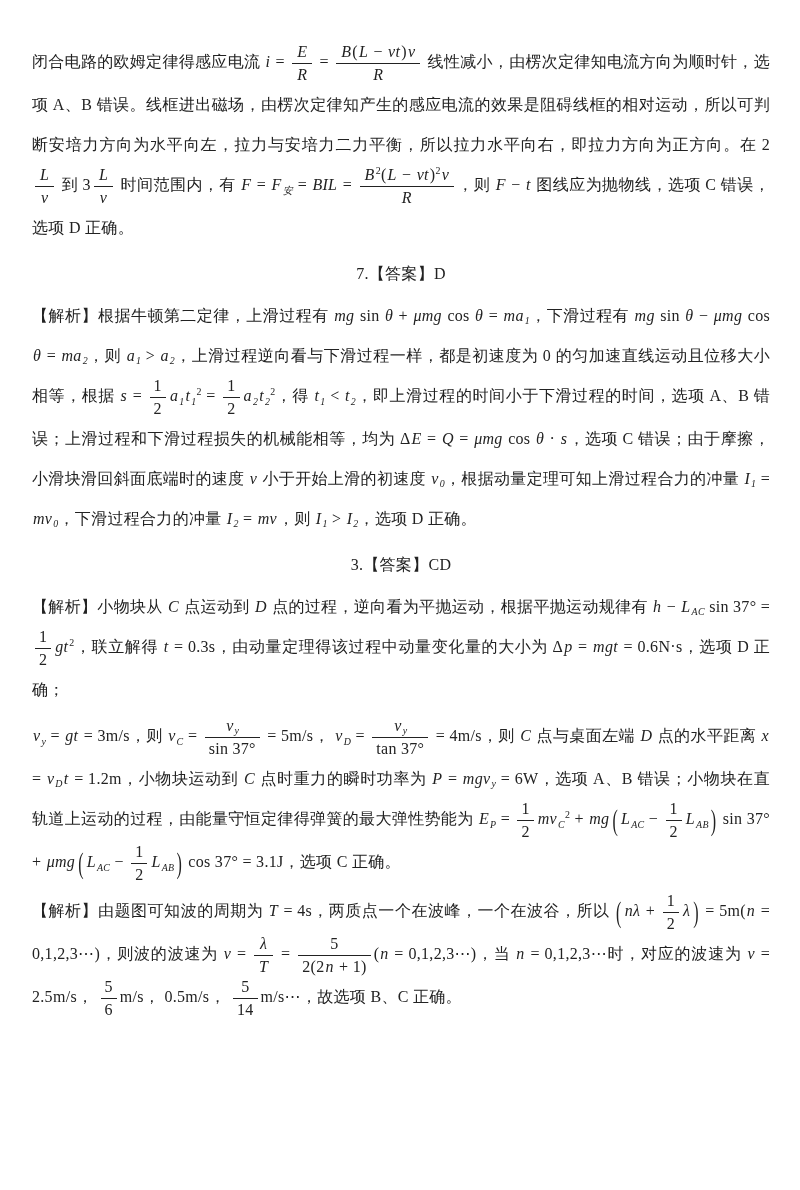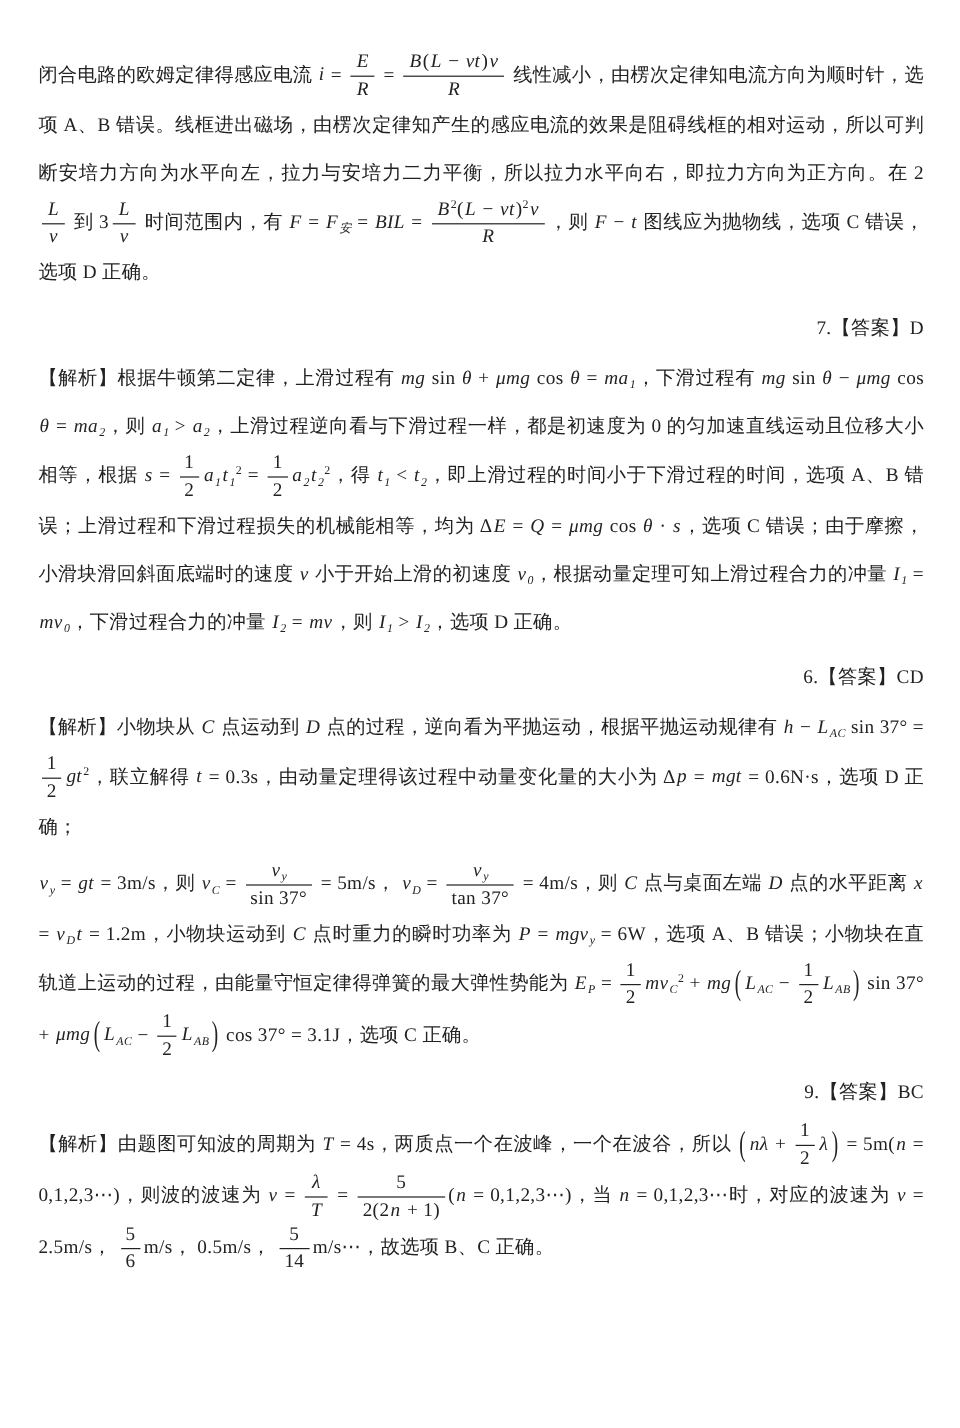--- a/index.html
+++ b/index.html
@@ -18,21 +18,21 @@
     background: #ffffff;
   }
   .para {
     font-size: 16px;
     line-height: 2.5;
     text-align: justify;
     margin: 0 0 6px 0;
     letter-spacing: 0.3px;
   }
   .answer {
-    text-align: right;
+    text-align: center;
     margin: 2px 0 2px 0;
   }
   .vr { font-style: italic; padding: 0 1px; }
   .tx { }
   sub.sb {
     font-size: 62%;
     font-style: italic;
     line-height: 0;
     vertical-align: -0.35em;
   }
@@ -67,19 +67,18 @@
   }
 </style>
 </head>
 <body style="color: rgb(34, 34, 34); background: rgb(255, 255, 255);">
 
 <div class="page">
   <div id="doc">
       <p class="para"><span class="tx">闭合电路的欧姆定律得感应电流 </span><span class="vr">i</span><span class="tx"> = </span><span class="frac"><span class="fn"><span class="vr">E</span></span><span class="fd"><span class="vr">R</span></span></span><span class="tx"> = </span><span class="frac"><span class="fn"><span class="vr">B</span><span class="tx">(</span><span class="vr">L</span><span class="tx"> − </span><span class="vr">vt</span><span class="tx">)</span><span class="vr">v</span></span><span class="fd"><span class="vr">R</span></span></span><span class="tx"> 线性减小，由楞次定律知电流方向为顺时针，选项 A、B 错误。线框进出磁场，由楞次定律知产生的感应电流的效果是阻碍线框的相对运动，所以可判断安培力方向为水平向左，拉力与安培力二力平衡，所以拉力水平向右，即拉力方向为正方向。在 2</span><span class="frac"><span class="fn"><span class="vr">L</span></span><span class="fd"><span class="vr">v</span></span></span><span class="tx"> 到 3</span><span class="frac"><span class="fn"><span class="vr">L</span></span><span class="fd"><span class="vr">v</span></span></span><span class="tx"> 时间范围内，有 </span><span class="vr">F</span><span class="tx"> = </span><span class="vr">F</span><sub class="sb">安</sub><span class="tx"> = </span><span class="vr">BIL</span><span class="tx"> = </span><span class="frac"><span class="fn"><span class="vr">B</span><sup class="sp">2</sup><span class="tx">(</span><span class="vr">L</span><span class="tx"> − </span><span class="vr">vt</span><span class="tx">)</span><sup class="sp">2</sup><span class="vr">v</span></span><span class="fd"><span class="vr">R</span></span></span><span class="tx">，则 </span><span class="vr">F</span><span class="tx"> − </span><span class="vr">t</span><span class="tx"> 图线应为抛物线，选项 C 错误，选项 D 正确。</span></p>
       <p class="para answer"><span class="tx">7.【答案】D</span></p>
       <p class="para"><span class="tx">【解析】根据牛顿第二定律，上滑过程有 </span><span class="vr">mg</span><span class="tx"> sin </span><span class="vr">θ</span><span class="tx"> + </span><span class="vr">μmg</span><span class="tx"> cos </span><span class="vr">θ</span><span class="tx"> = </span><span class="vr">ma</span><sub class="sb">1</sub><span class="tx">，下滑过程有 </span><span class="vr">mg</span><span class="tx"> sin </span><span class="vr">θ</span><span class="tx"> − </span><span class="vr">μmg</span><span class="tx"> cos </span><span class="vr">θ</span><span class="tx"> = </span><span class="vr">ma</span><sub class="sb">2</sub><span class="tx">，则 </span><span class="vr">a</span><sub class="sb">1</sub><span class="tx"> &gt; </span><span class="vr">a</span><sub class="sb">2</sub><span class="tx">，上滑过程逆向看与下滑过程一样，都是初速度为 0 的匀加速直线运动且位移大小相等，根据 </span><span class="vr">s</span><span class="tx"> = </span><span class="frac"><span class="fn"><span class="tx">1</span></span><span class="fd"><span class="tx">2</span></span></span><span class="vr">a</span><sub class="sb">1</sub><span class="vr">t</span><sub class="sb">1</sub><sup class="sp">2</sup><span class="tx"> = </span><span class="frac"><span class="fn"><span class="tx">1</span></span><span class="fd"><span class="tx">2</span></span></span><span class="vr">a</span><sub class="sb">2</sub><span class="vr">t</span><sub class="sb">2</sub><sup class="sp">2</sup><span class="tx">，得 </span><span class="vr">t</span><sub class="sb">1</sub><span class="tx"> &lt; </span><span class="vr">t</span><sub class="sb">2</sub><span class="tx">，即上滑过程的时间小于下滑过程的时间，选项 A、B 错误；上滑过程和下滑过程损失的机械能相等，均为 Δ</span><span class="vr">E</span><span class="tx"> = </span><span class="vr">Q</span><span class="tx"> = </span><span class="vr">μmg</span><span class="tx"> cos </span><span class="vr">θ</span><span class="tx"> · </span><span class="vr">s</span><span class="tx">，选项 C 错误；由于摩擦，小滑块滑回斜面底端时的速度 </span><span class="vr">v</span><span class="tx"> 小于开始上滑的初速度 </span><span class="vr">v</span><sub class="sb">0</sub><span class="tx">，根据动量定理可知上滑过程合力的冲量 </span><span class="vr">I</span><sub class="sb">1</sub><span class="tx"> = </span><span class="vr">mv</span><sub class="sb">0</sub><span class="tx">，下滑过程合力的冲量 </span><span class="vr">I</span><sub class="sb">2</sub><span class="tx"> = </span><span class="vr">mv</span><span class="tx">，则 </span><span class="vr">I</span><sub class="sb">1</sub><span class="tx"> &gt; </span><span class="vr">I</span><sub class="sb">2</sub><span class="tx">，选项 D 正确。</span></p>
-      <p class="para answer"><span class="tx">6.【答案】CD</span></p>
+      <p class="para answer"><span class="tx">3.【答案】CD</span></p>
       <p class="para"><span class="tx">【解析】小物块从 </span><span class="vr">C</span><span class="tx"> 点运动到 </span><span class="vr">D</span><span class="tx"> 点的过程，逆向看为平抛运动，根据平抛运动规律有 </span><span class="vr">h</span><span class="tx"> − </span><span class="vr">L</span><sub class="sb">AC</sub><span class="tx"> sin 37° = </span><span class="frac"><span class="fn"><span class="tx">1</span></span><span class="fd"><span class="tx">2</span></span></span><span class="vr">gt</span><sup class="sp">2</sup><span class="tx">，联立解得 </span><span class="vr">t</span><span class="tx"> = 0.3s，由动量定理得该过程中动量变化量的大小为 Δ</span><span class="vr">p</span><span class="tx"> = </span><span class="vr">mgt</span><span class="tx"> = 0.6N·s，选项 D 正确；</span></p>
       <p class="para"><span class="vr">v</span><sub class="sb">y</sub><span class="tx"> = </span><span class="vr">gt</span><span class="tx"> = 3m/s，则 </span><span class="vr">v</span><sub class="sb">C</sub><span class="tx"> = </span><span class="frac"><span class="fn"><span class="vr">v</span><sub class="sb">y</sub></span><span class="fd"><span class="tx">sin 37°</span></span></span><span class="tx"> = 5m/s， </span><span class="vr">v</span><sub class="sb">D</sub><span class="tx"> = </span><span class="frac"><span class="fn"><span class="vr">v</span><sub class="sb">y</sub></span><span class="fd"><span class="tx">tan 37°</span></span></span><span class="tx"> = 4m/s，则 </span><span class="vr">C</span><span class="tx"> 点与桌面左端 </span><span class="vr">D</span><span class="tx"> 点的水平距离 </span><span class="vr">x</span><span class="tx"> = </span><span class="vr">v</span><sub class="sb">D</sub><span class="vr">t</span><span class="tx"> = 1.2m，小物块运动到 </span><span class="vr">C</span><span class="tx"> 点时重力的瞬时功率为 </span><span class="vr">P</span><span class="tx"> = </span><span class="vr">mgv</span><sub class="sb">y</sub><span class="tx"> = 6W，选项 A、B 错误；小物块在直轨道上运动的过程，由能量守恒定律得弹簧的最大弹性势能为 </span><span class="vr">E</span><sub class="sb">P</sub><span class="tx"> = </span><span class="frac"><span class="fn"><span class="tx">1</span></span><span class="fd"><span class="tx">2</span></span></span><span class="vr">mv</span><sub class="sb">C</sub><sup class="sp">2</sup><span class="tx"> + </span><span class="vr">mg</span><span class="bigp">(</span><span class="vr">L</span><sub class="sb">AC</sub><span class="tx"> − </span><span class="frac"><span class="fn"><span class="tx">1</span></span><span class="fd"><span class="tx">2</span></span></span><span class="vr">L</span><sub class="sb">AB</sub><span class="bigp">)</span><span class="tx"> sin 37° + </span><span class="vr">μmg</span><span class="bigp">(</span><span class="vr">L</span><sub class="sb">AC</sub><span class="tx"> − </span><span class="frac"><span class="fn"><span class="tx">1</span></span><span class="fd"><span class="tx">2</span></span></span><span class="vr">L</span><sub class="sb">AB</sub><span class="bigp">)</span><span class="tx"> cos 37° = 3.1J，选项 C 正确。</span></p>
-      <p class="para answer"><span class="tx">9.【答案】BC</span></p>
       <p class="para"><span class="tx">【解析】由题图可知波的周期为 </span><span class="vr">T</span><span class="tx"> = 4s，两质点一个在波峰，一个在波谷，所以 </span><span class="bigp">(</span><span class="vr">nλ</span><span class="tx"> + </span><span class="frac"><span class="fn"><span class="tx">1</span></span><span class="fd"><span class="tx">2</span></span></span><span class="vr">λ</span><span class="bigp">)</span><span class="tx"> = 5m(</span><span class="vr">n</span><span class="tx"> = 0,1,2,3⋯)，则波的波速为 </span><span class="vr">v</span><span class="tx"> = </span><span class="frac"><span class="fn"><span class="vr">λ</span></span><span class="fd"><span class="vr">T</span></span></span><span class="tx"> = </span><span class="frac"><span class="fn"><span class="tx">5</span></span><span class="fd"><span class="tx">2(2</span><span class="vr">n</span><span class="tx"> + 1)</span></span></span><span class="tx">(</span><span class="vr">n</span><span class="tx"> = 0,1,2,3⋯)，当 </span><span class="vr">n</span><span class="tx"> = 0,1,2,3⋯时，对应的波速为 </span><span class="vr">v</span><span class="tx"> = 2.5m/s， </span><span class="frac"><span class="fn"><span class="tx">5</span></span><span class="fd"><span class="tx">6</span></span></span><span class="tx">m/s， 0.5m/s， </span><span class="frac"><span class="fn"><span class="tx">5</span></span><span class="fd"><span class="tx">14</span></span></span><span class="tx">m/s⋯，故选项 B、C 正确。</span></p>
     </div>
 </div>
 
 </body></html>

